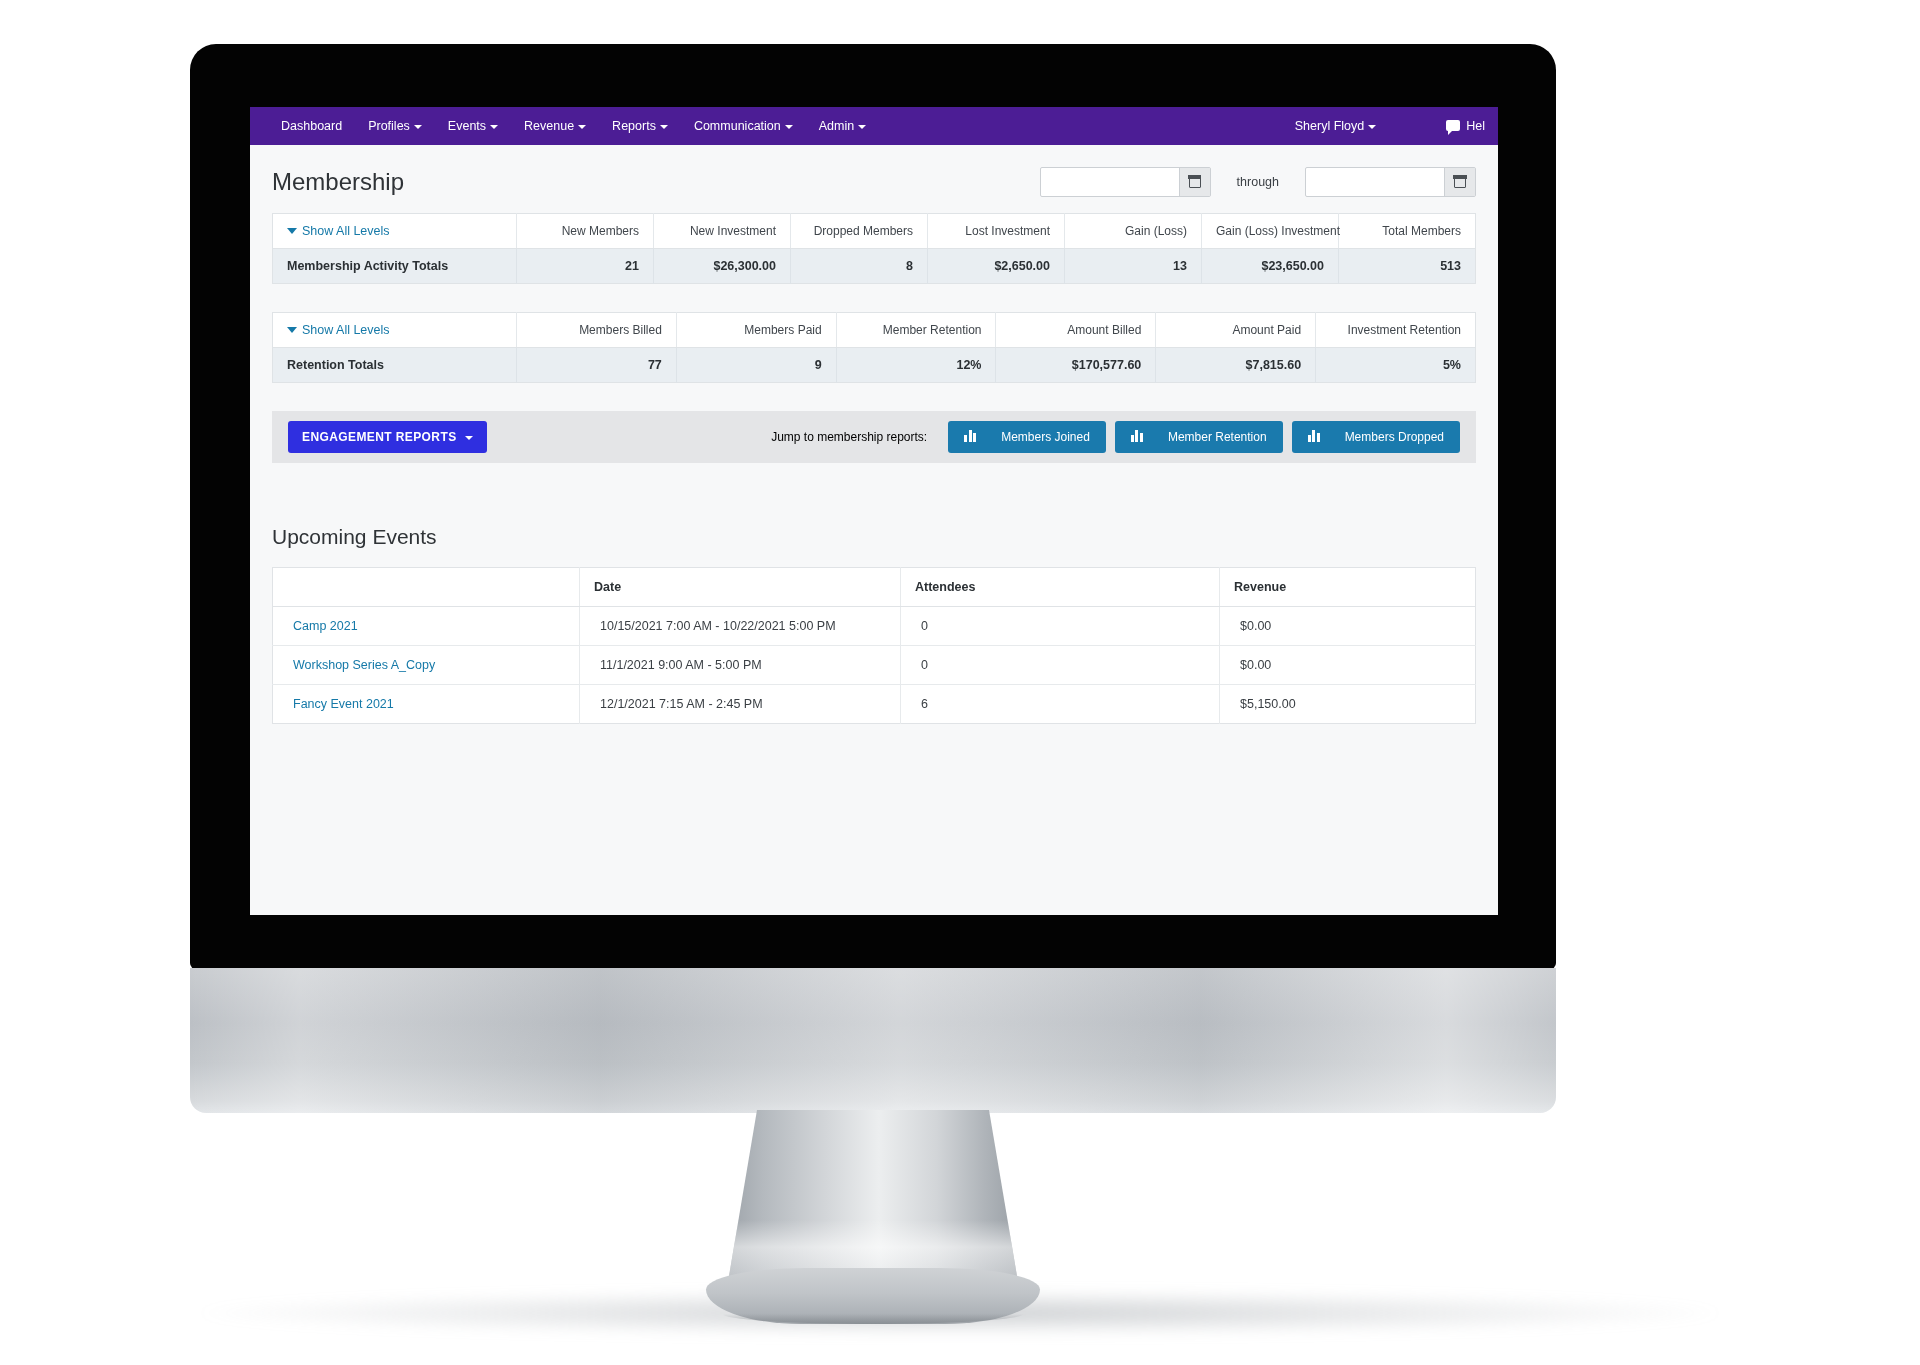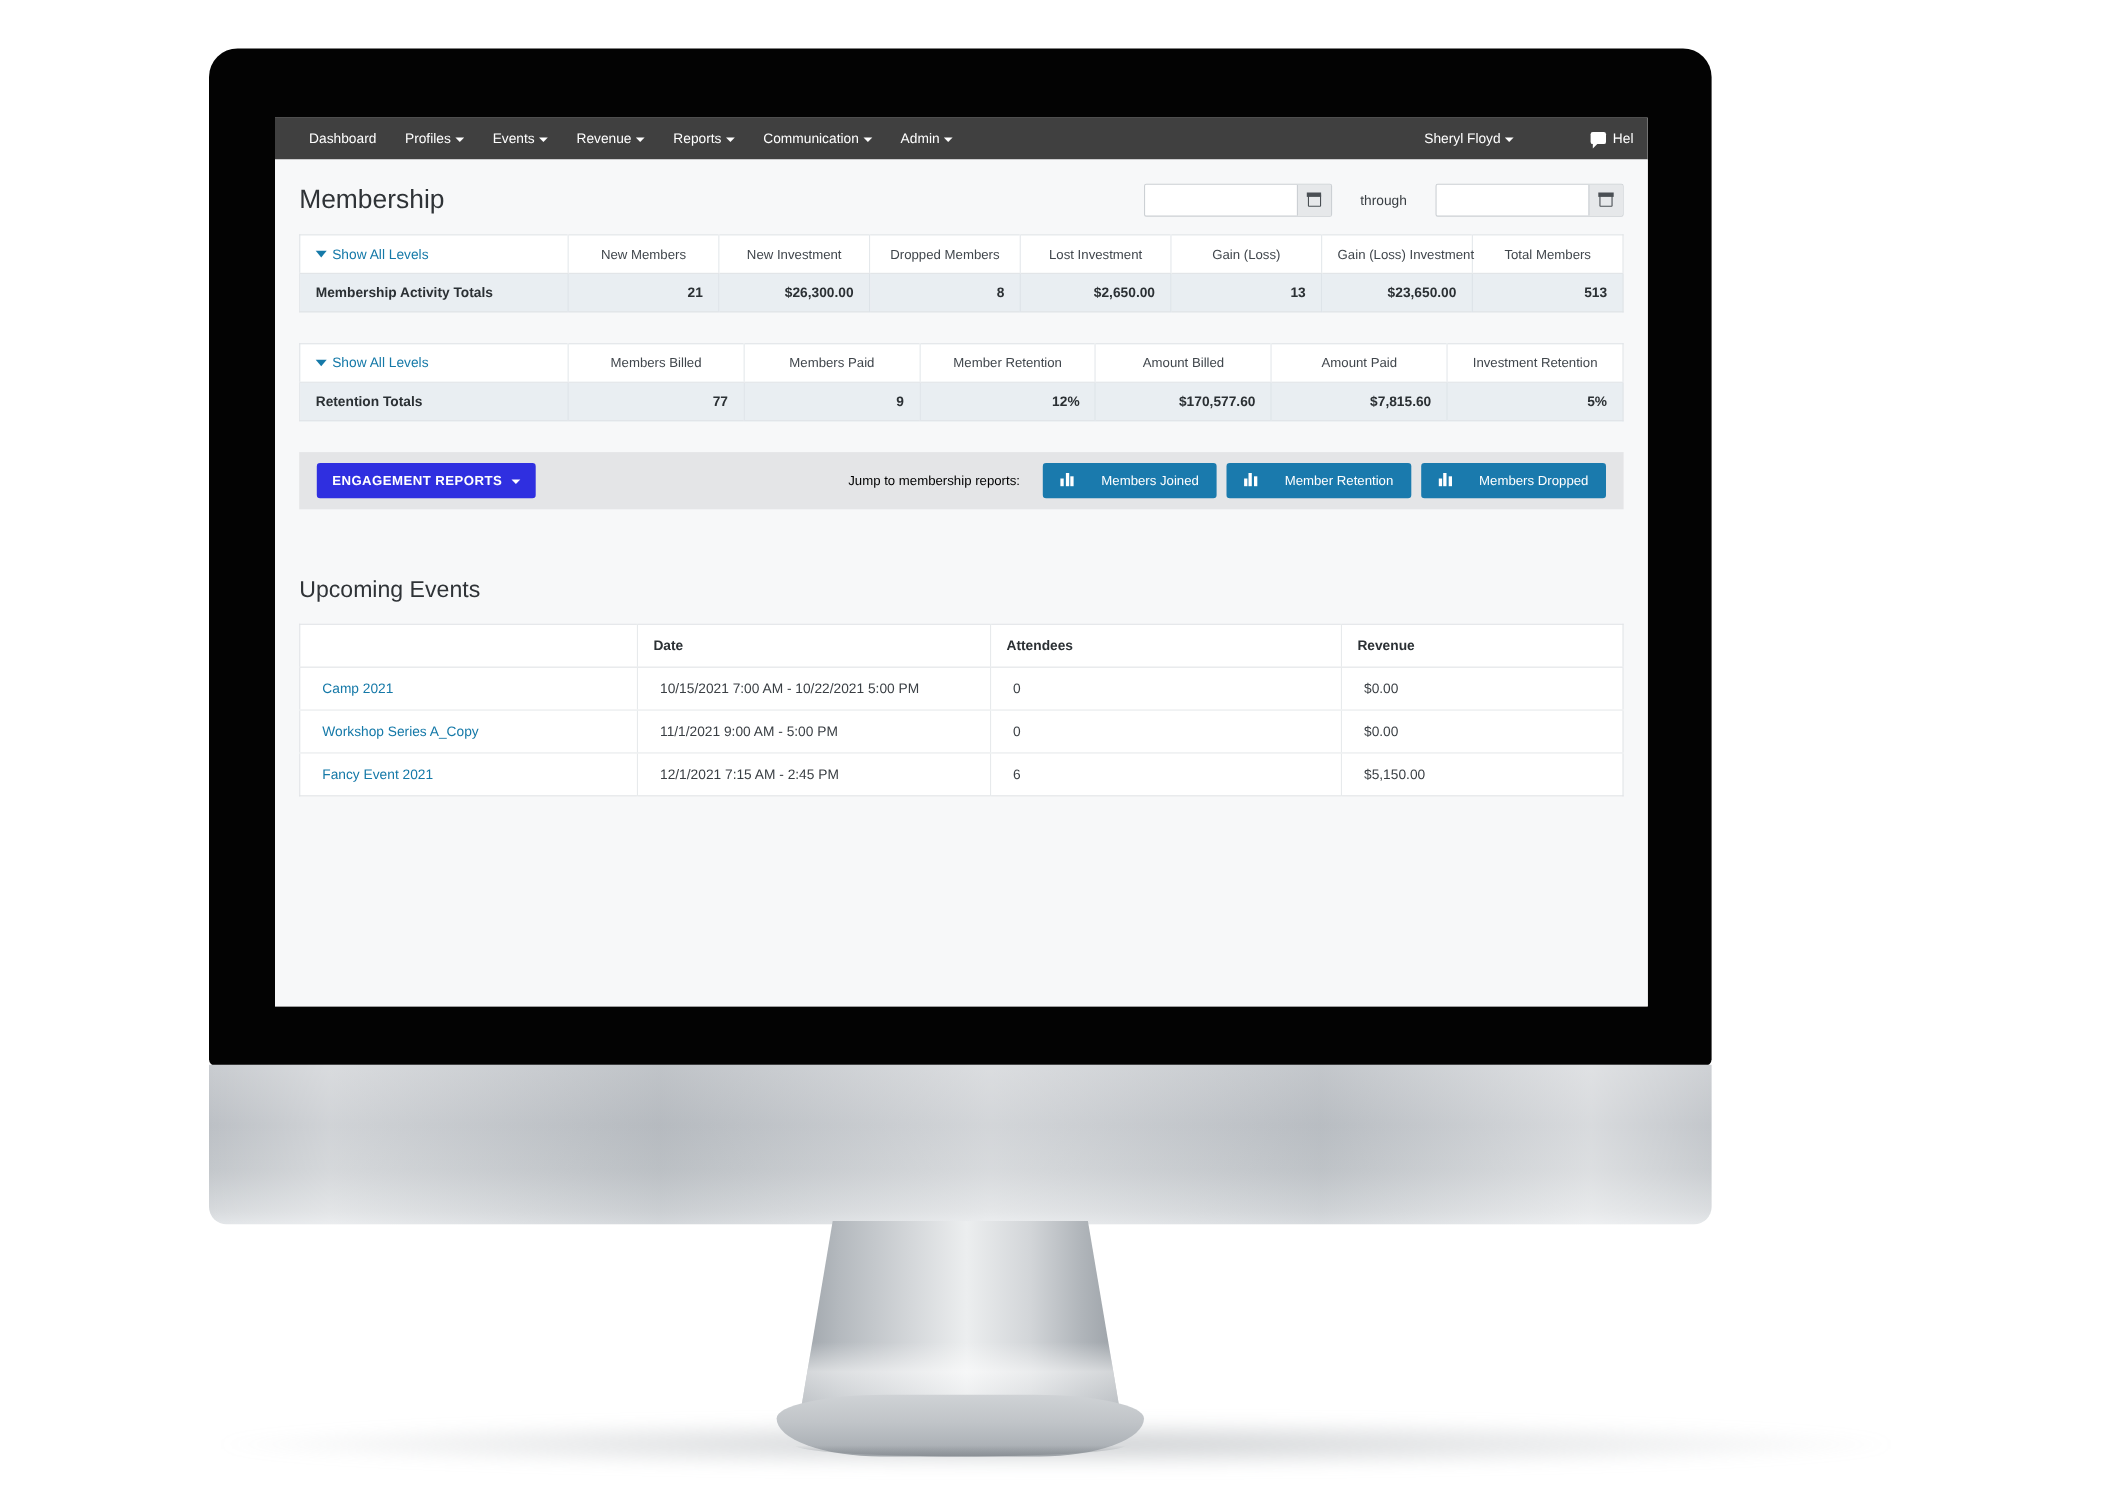--- a/index.html
+++ b/index.html
@@ -106,21 +106,21 @@
     content: "";
     position: absolute;
     left: 5%; right: 5%; bottom: 0; height: 10px;
     background: linear-gradient(180deg, rgba(130,136,142,0.0), rgba(120,126,132,0.55));
     border-radius: 0 0 50% 50% / 0 0 100% 100%;
   }
 
   
   .navbar {
     height: 38px;
-    background: #404040;
+    background: #4c1d95;
     display: flex;
     align-items: flex-end;
     padding: 0 0 0 18px;
     box-sizing: border-box;
   }
   .nav-item {
     color: #ffffff;
     font-size: 12.5px;
     padding: 0 13px;
     line-height: 38px;
@@ -239,21 +239,21 @@
     border-collapse: collapse;
     background: #ffffff;
     border: 1px solid #dfe3e6;
     margin-bottom: 28px;
     table-layout: fixed;
   }
   .sum-table th {
     font-size: 12px;
     font-weight: 400;
     color: #40464c;
-    text-align: center;
+    text-align: right;
     padding: 10px 14px;
     background: #ffffff;
     border-left: 1px solid #e4e8eb;
     border-bottom: 1px solid #dfe3e6;
     white-space: nowrap;
   }
   .sum-table th.first {
     text-align: left;
     border-left: 0;
   }

